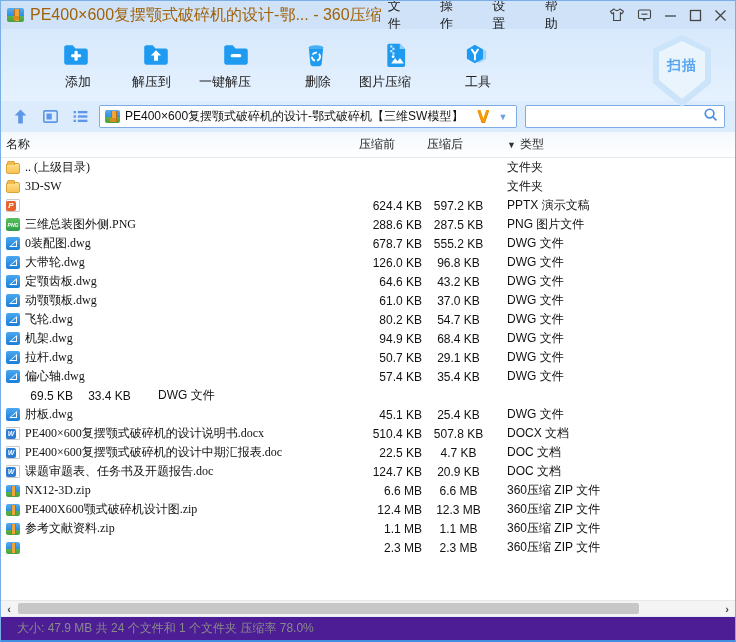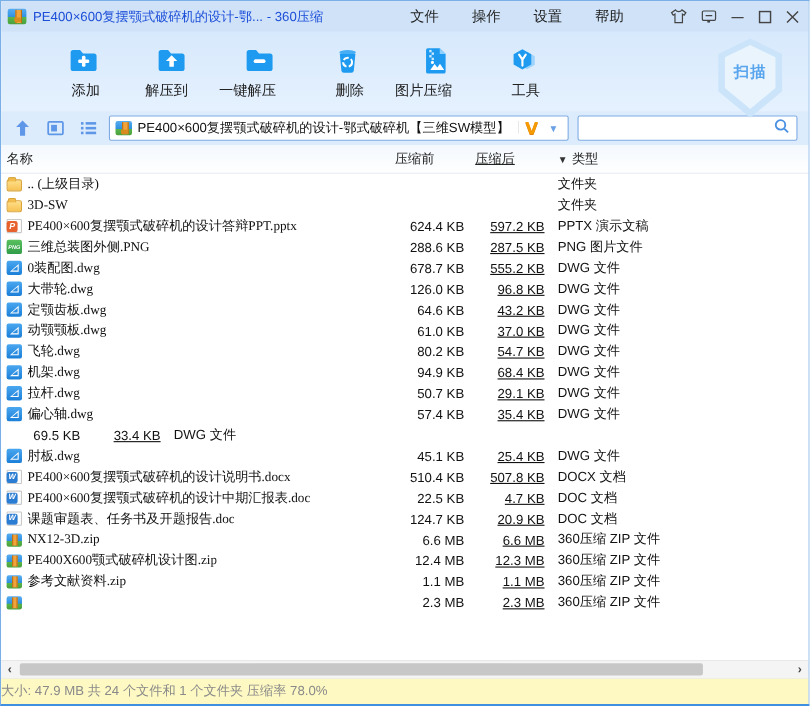--- a/index.html
+++ b/index.html
@@ -7,21 +7,21 @@
   .window {
     width:736px; height:642px; display:flex; flex-direction:column;
     border:1px solid #79aee6; border-bottom:2px solid #3f8fe0;
     background:#fff; overflow:hidden;
   }
   
   .titlebar {
     height:28px; flex:0 0 28px; background:#cfe2f8;
     display:flex; align-items:center; padding:0 8px 0 6px; gap:6px;
   }
-  .apptitle { font-size:12px; color:#1d4ed8; white-space:nowrap; }
+  .apptitle { font-size:16px; color:#a16207; white-space:nowrap; }
   .menus { display:flex; gap:30px; margin-left:auto; margin-right:36px; }
   .menu { font-size:13px; color:#222; cursor:default; }
   .winctrls { display:flex; align-items:center; gap:12px; }
   .winctrls svg { display:block; }
   
   .zipicon { position:relative; width:17px; height:14px; border-radius:2px;
     background:linear-gradient(180deg,#57aef2 0%,#2f8fe0 55%,#59b54b 56%,#4aa03e 100%); flex:0 0 auto; }
   .zipicon::before { content:""; position:absolute; left:50%; top:1px; bottom:1px; width:4px; margin-left:-2px;
     background:#f2a43a; border-left:1px solid #b96e14; border-right:1px solid #b96e14; }
   .zipicon::after { content:""; position:absolute; left:50%; top:8px; width:6px; height:4px; margin-left:-3px;
@@ -55,21 +55,21 @@
   
   .colheader { height:26px; flex:0 0 26px; background:linear-gradient(180deg,#f3f8fd,#ffffff);
     border-bottom:1px solid #e4e9ef; display:flex; align-items:center; font-size:12px; color:#222; }
   .colheader .cell { cursor:default; }
   
   .listarea { flex:1 1 auto; background:#fff; overflow:hidden; }
   .row { display:flex; align-items:center; height:19px; font-size:12px; color:#111; cursor:default; }
   .cell.name { flex:1 1 auto; min-width:0; display:flex; align-items:center; gap:5px; padding-left:5px; }
   .fname { white-space:nowrap; overflow:hidden; text-overflow:ellipsis;font-family:Liberation Serif, serif; }
   .cell.before { flex:0 0 72px; text-align:right; }
-  .cell.after  { flex:0 0 73px; text-align:right;text-decoration:underline; }
+  .cell.after  { flex:0 0 73px; text-align:center; }
   .cell.type   { flex:0 0 240px; padding-left:12px; text-align:left; white-space:nowrap; }
   .colheader .cell.before,.colheader .cell.after { padding-right:27px; }
   .sortmark { font-size:9px; margin-right:4px; color:#333; }
   
   .ficon { flex:0 0 14px; width:14px; height:13px; position:relative; display:inline-block; }
   .icon-folder { background:linear-gradient(180deg,#ffe08a,#f7c254); border:1px solid #d9a43a;
     border-radius:2px; margin-top:2px; height:11px; }
   .icon-folder::before { content:""; position:absolute; left:0; top:-3px; width:6px; height:3px;
     background:#f2bb4d; border:1px solid #d9a43a; border-bottom:none; border-radius:2px 2px 0 0; }
   .icon-pptx,.icon-docx,.icon-doc { background:#fff; border:1px solid #c9c9c9; border-radius:1px; height:13px; }
@@ -90,22 +90,22 @@
   .icon-zip::before { content:""; position:absolute; left:50%; top:1px; bottom:1px; width:3px; margin-left:-2px;
     background:#f2a43a; border-left:1px solid #b96e14; border-right:1px solid #b96e14; }
   
   .hscroll { height:16px; flex:0 0 16px; background:#f4f4f4; border-top:1px solid #e8e8e8;
     position:relative; display:flex; align-items:center; }
   .harrow { width:16px; text-align:center; font-size:11px; color:#444; font-weight:bold; cursor:default; }
   .harrow.left { position:absolute; left:0; }
   .harrow.right { position:absolute; right:0; }
   .hthumb { position:absolute; left:17px; right:96px; top:2px; bottom:2px; background:#c7c7c7; border-radius:2px; }
   
-  .statusbar { height:24px; flex:0 0 24px; background:#fef9c3; border-top:1px solid #e7ecf2;
-    display:flex; align-items:center; padding:0 0; font-size:12px; color:#8a8a8a; }
+  .statusbar { height:24px; flex:0 0 24px; background:#4c1d95; border-top:1px solid #e7ecf2;
+    display:flex; align-items:center; padding:0 16px; font-size:12px; color:#8a8a8a; }
 </style>
 </head>
 <body>
 
 <div class="window">
 
   <div class="titlebar">
     <span class="zipicon"></span>
     <span class="apptitle">PE400×600复摆颚式破碎机的设计-鄂... - 360压缩</span>
     <div class="menus">
@@ -269,21 +269,20 @@
           <span class="fname">3D-SW</span>
         </span>
       <span class="cell before"></span>
       <span class="cell after"></span>
       <span class="cell type">文件夹</span>
     </div>
 
     <div class="row">
       <span class="cell name">
           <i class="ficon icon-pptx"></i>
-          <span class="fname">PE400×600复摆颚式破碎机的设计答辩PPT.pptx</span>
         </span>
       <span class="cell before">624.4 KB</span>
       <span class="cell after">597.2 KB</span>
       <span class="cell type">PPTX 演示文稿</span>
     </div>
 
     <div class="row">
       <span class="cell name">
           <i class="ficon icon-png"></i>
           <span class="fname">三维总装图外侧.PNG</span>

